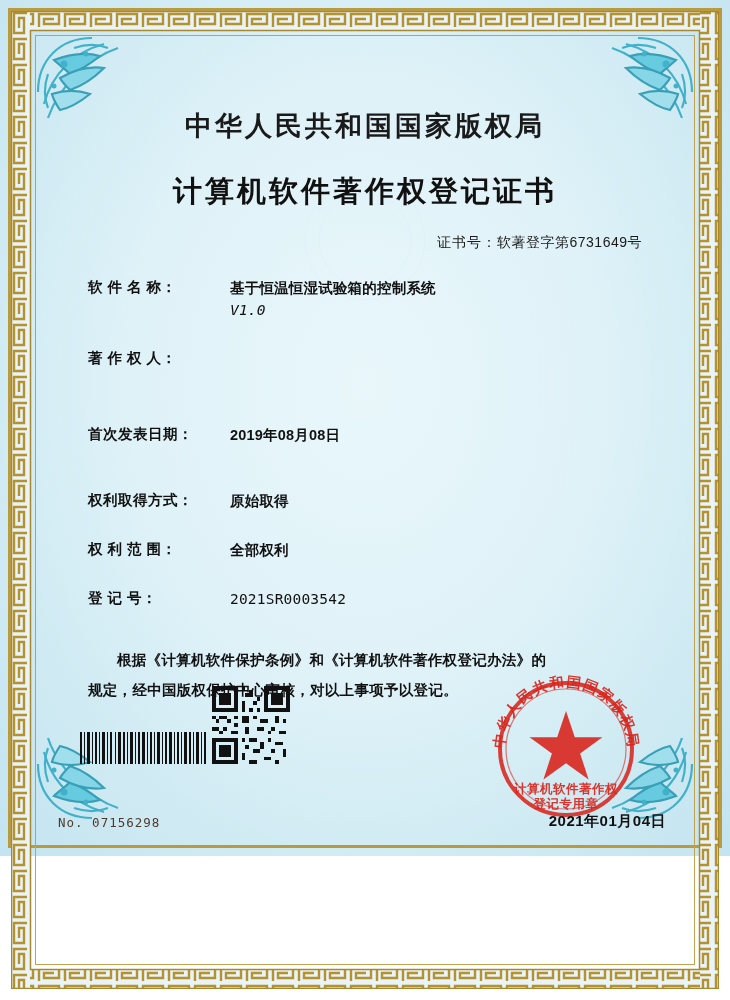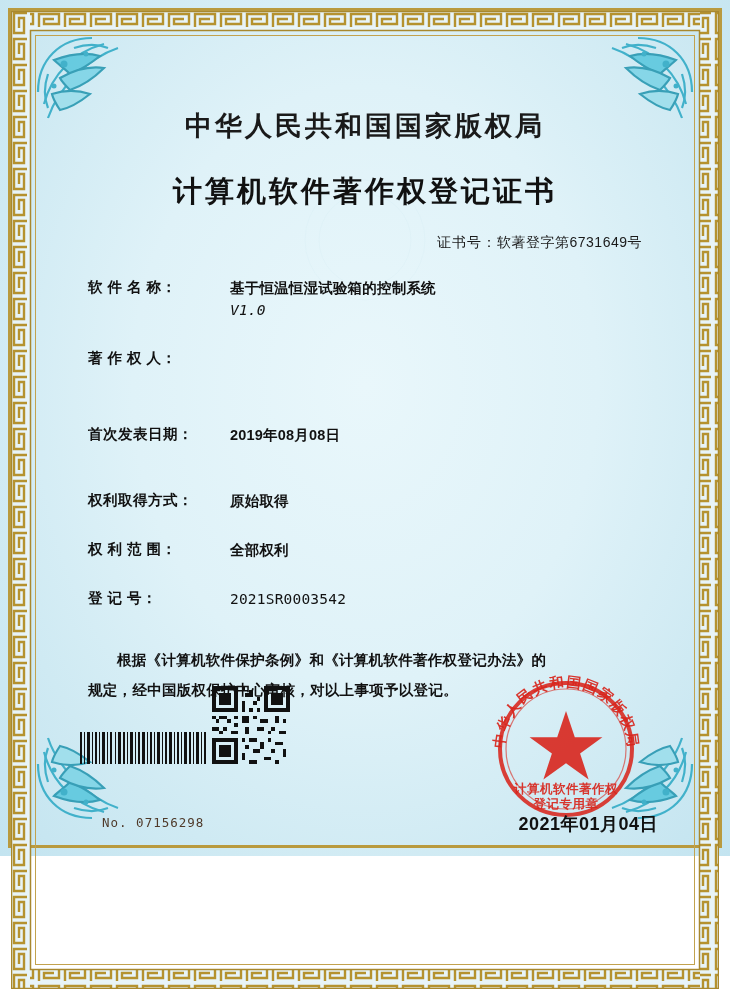--- a/index.html
+++ b/index.html
@@ -146,36 +146,35 @@
     height: 78px;
   }
   .serial {
     position: absolute;
     left: 58px;
     top: 815px;
     font-size: 12.5px;
     color: #4f3a2a;
     font-family: "DejaVu Sans Mono", "Liberation Mono", monospace;
     letter-spacing: 1px;
-    margin-left: 44px;
   }
 
   
   .seal {
     position: absolute;
     right: 80px;
     top: 665px;
     width: 168px;
     height: 168px;
   }
   .seal-date {
     position: absolute;
-    right: 72px;
+    right: 64px;
     top: 812px;
-    font-size: 18px;
+    font-size: 15px;
     color: #111;
     font-weight: bold;
     letter-spacing: 0.5px;
     font-family: "Liberation Sans", sans-serif;
   }
 
   .watermark {
     position: absolute;
     left: 0; top: 0; right: 0; bottom: 0;
     pointer-events: none;

